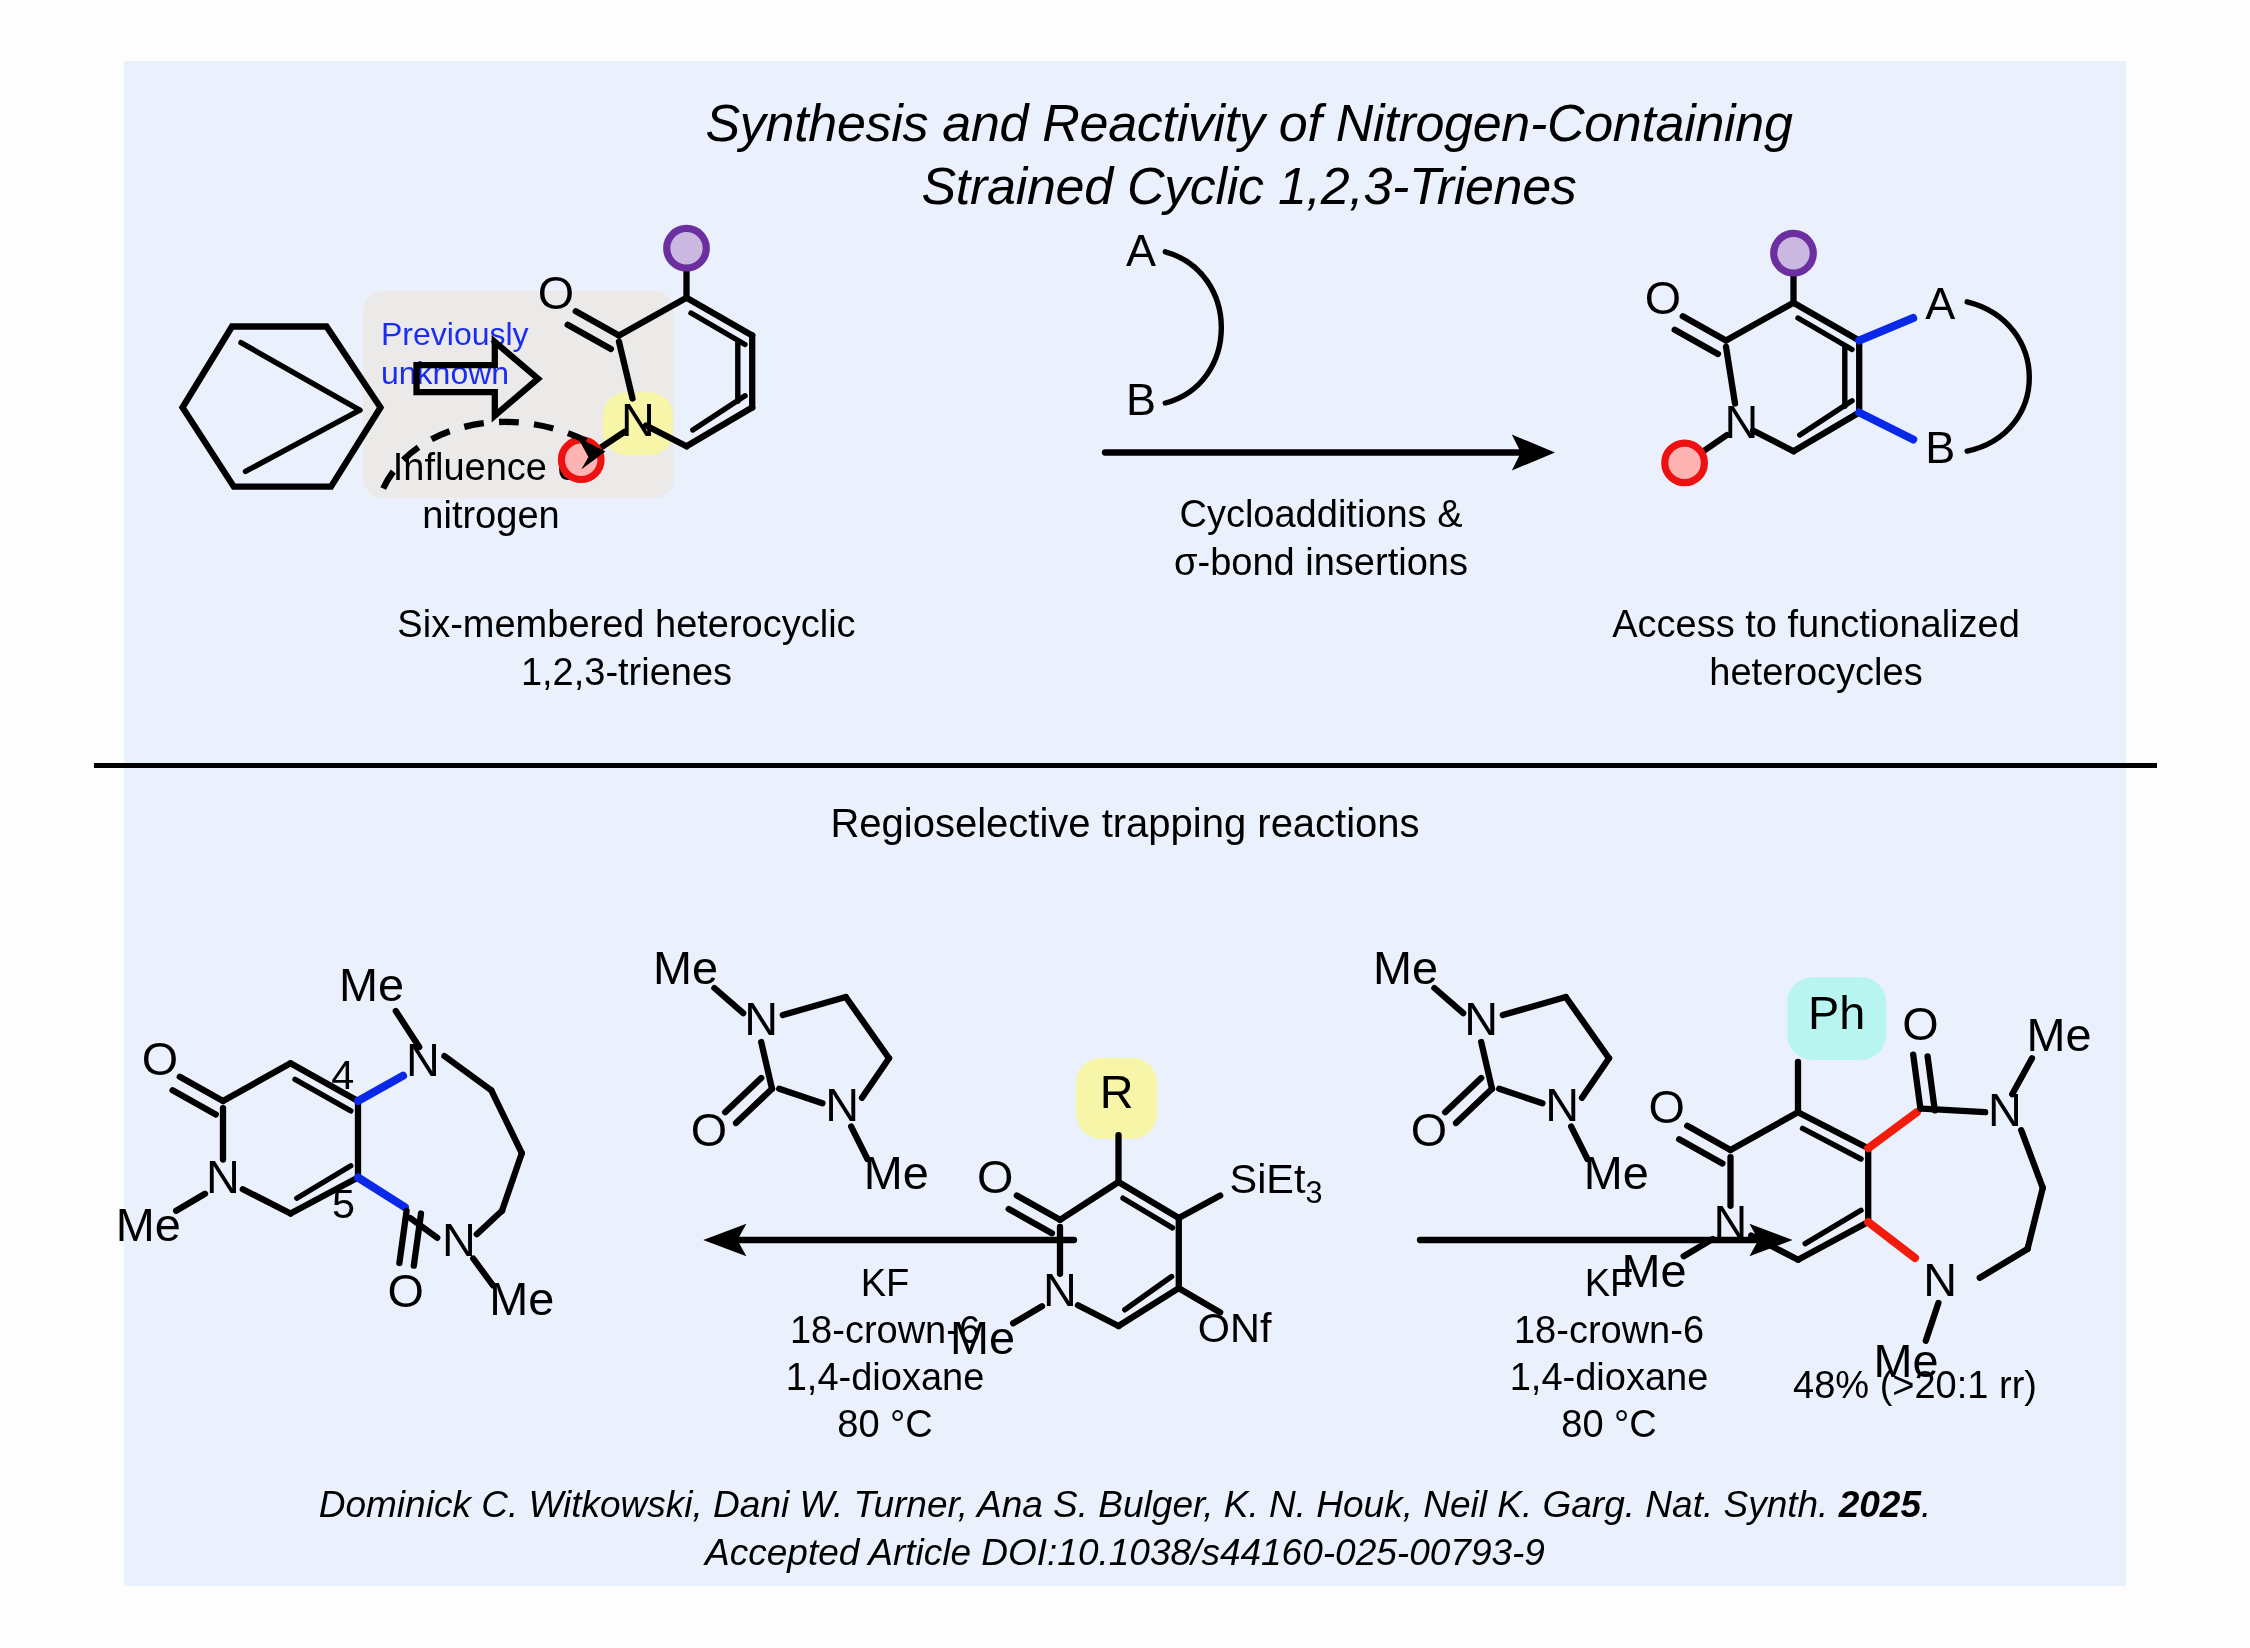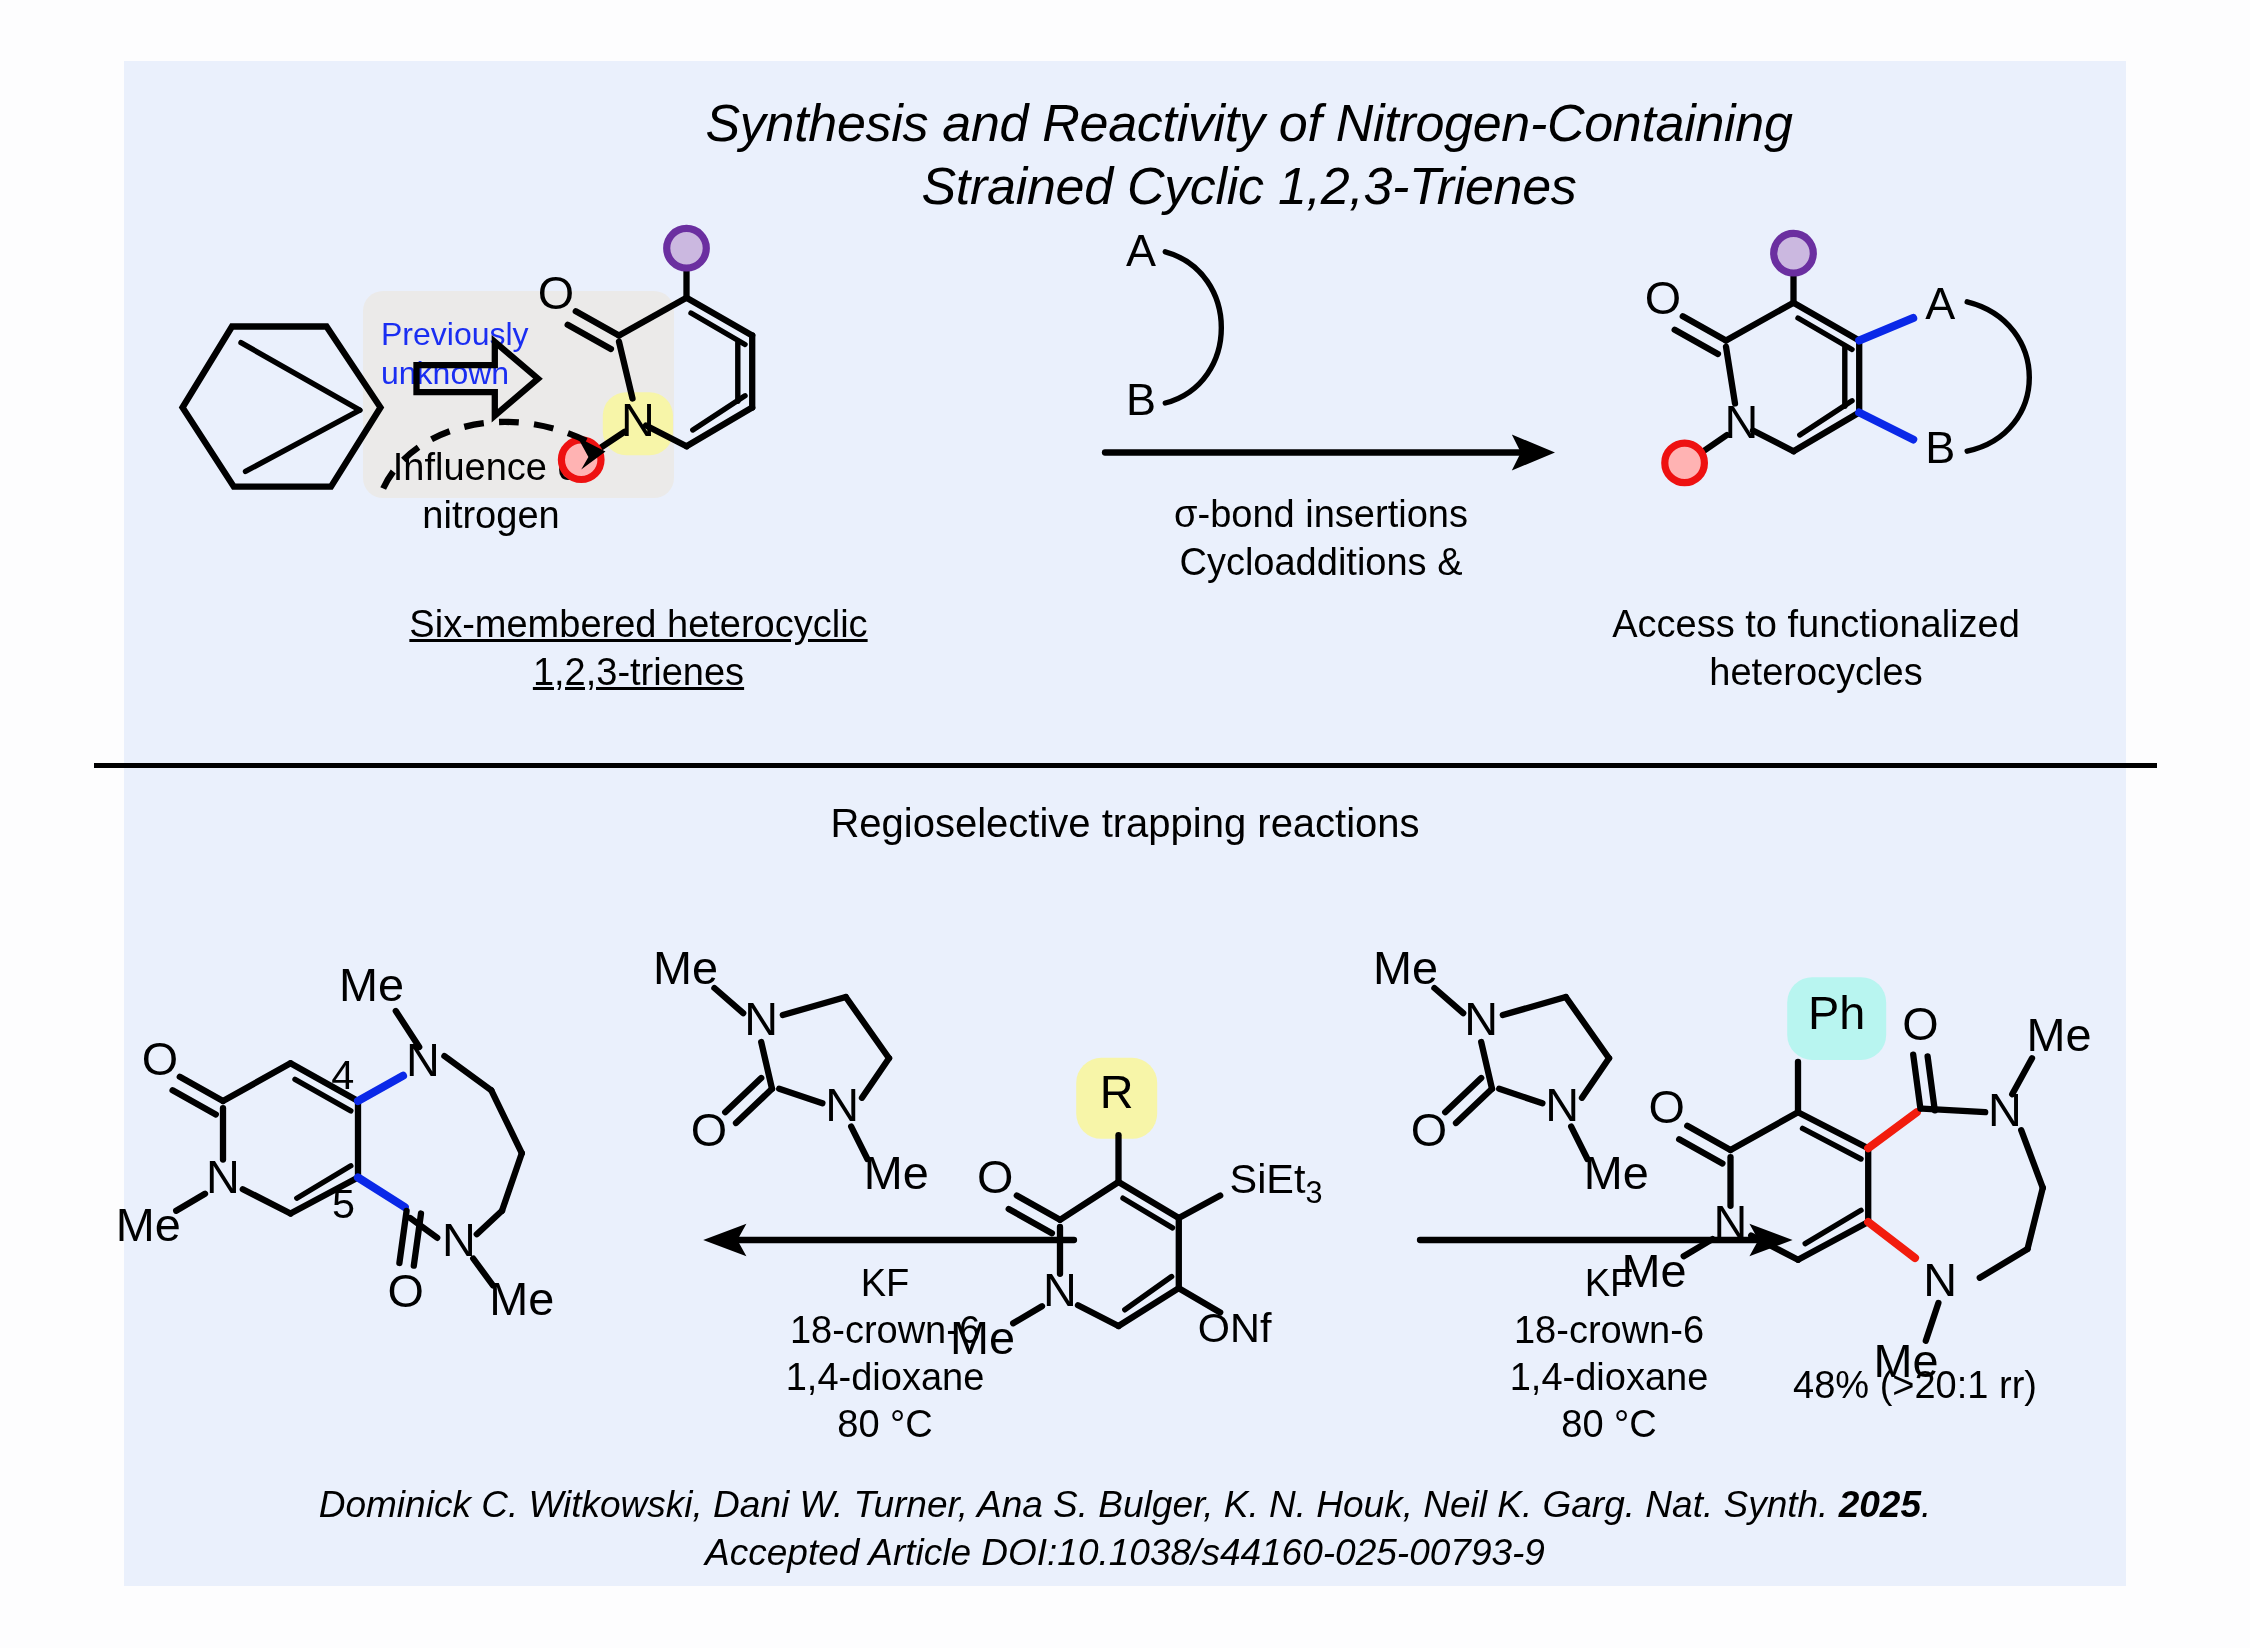--- a/index.html
+++ b/index.html
@@ -118,22 +118,22 @@
     <svg width="468" height="270" viewBox="0 0 520 300">
       <text class="lbl" x="40" y="25">A</text>
       <text class="lbl" x="40" y="190">B</text>
       <path class="arc" d="M67,22 C150,45 150,168 67,190"></path>
       <line class="bond" x1="0" y1="245" x2="470" y2="245"></line>
       <path d="M500,245 L452,225 L462,245 L452,265 Z" fill="#000"></path>
     </svg>
   </div>
 
   <div class="abs blackTxt ctr" style="left:963px;top:430px;width:468px;">
+    <div>Cycloadditions &amp;</div>
     <div>σ-bond insertions</div>
-    <div>Cycloadditions &amp;</div>
   </div>
 
   <div class="abs" style="left:1503px;top:185px;width:468px;height:279px;">
     <svg width="468" height="279" viewBox="0 0 520 310">
 
       <line class="bond" x1="110" y1="105" x2="185" y2="63"></line>
       <line class="bond" x1="185" y1="63" x2="258" y2="105"></line>
       <line class="bondthin" x1="190" y1="80" x2="250" y2="115"></line>
       <line class="bond" x1="258" y1="105" x2="258" y2="185"></line>
       <line class="bondthin" x1="242" y1="113" x2="242" y2="178"></line>
@@ -154,21 +154,21 @@
       <circle cx="64" cy="241" r="22" fill="#ffb3b3" stroke="#ee1111" stroke-width="8"></circle>
 
       <line class="bbond" x1="258" y1="105" x2="318" y2="80"></line>
       <line class="bbond" x1="258" y1="185" x2="318" y2="215"></line>
       <text class="lbl" x="348" y="68">A</text>
       <text class="lbl" x="348" y="228">B</text>
       <path class="arc" d="M378,62 C470,85 470,208 378,228"></path>
     </svg>
   </div>
 
-  <div class="abs cap ctr" style="left:231px;top:540px;width:567px;text-decoration:underline;">
+  <div class="abs cap ctr" style="left:219px;top:540px;width:567px;">
     <div>Six-membered heterocyclic</div>
     <div>1,2,3-trienes</div>
   </div>
   <div class="abs cap ctr" style="left:1386px;top:540px;width:612px;">
     <div>Access to functionalized</div>
     <div>heterocycles</div>
   </div>
 
   <div class="abs" id="divider"></div>
 

